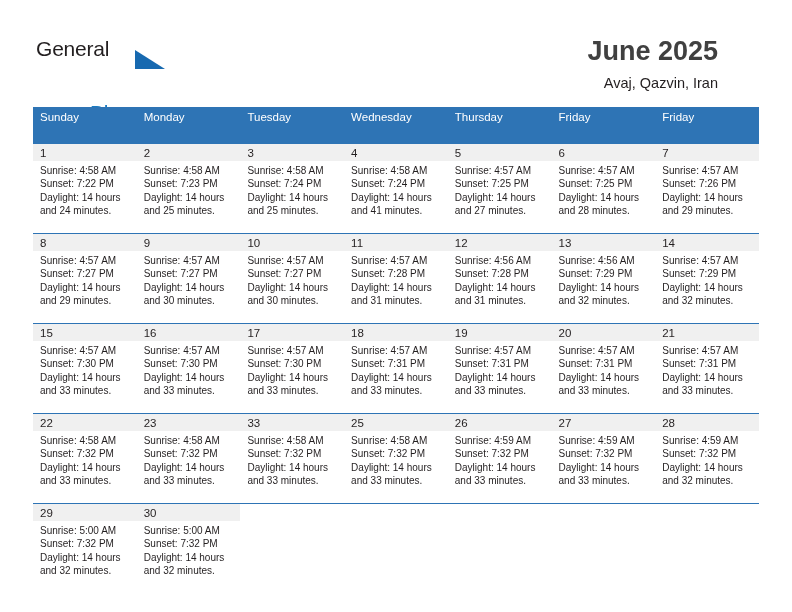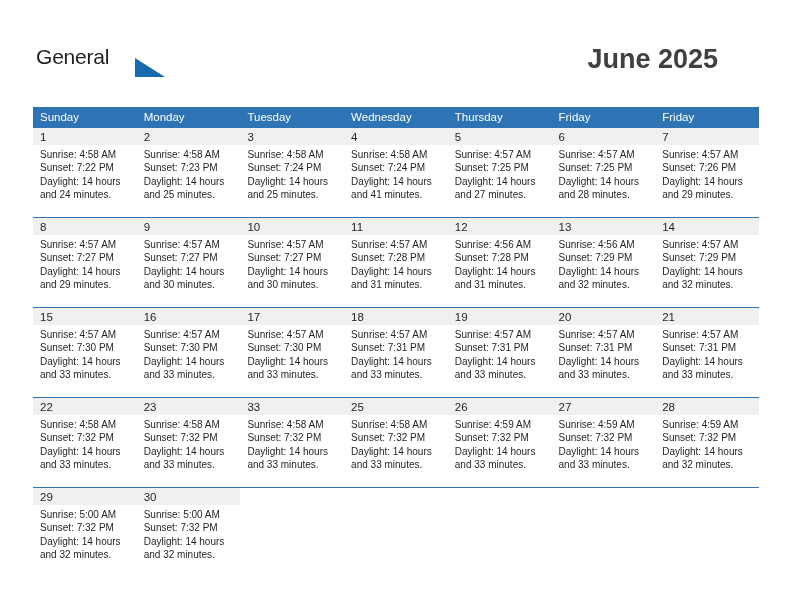--- a/index.html
+++ b/index.html
@@ -13,21 +13,21 @@
     font-family: "Liberation Sans", sans-serif;
     color: #000000;
     position: relative;
     overflow: hidden;
   }
 
   
   .page-header {
     position: absolute;
     left: 0;
-    top: 12px;
+    top: 4px;
     width: 754px;
     height: 100px;
   }
   .brand {
     position: absolute;
     left: 36px;
     top: 33px;
     width: 140px;
     height: 48px;
   }
@@ -94,21 +94,21 @@
     border-collapse: collapse;
     table-layout: fixed;
     width: 726px;
   }
   .cal-table th {
     background: #2e74b5;
     color: #ffffff;
     font-size: 11.5px;
     font-weight: normal;
     text-align: left;
-    padding: 4px 0 5px 7px;
+    padding: 4px 0 21px 7px;
     height: 11px;
     border: none;
     margin-left: 8px;
   }
   .cal-table col { width: 103.71px; }
 
   td.day-cell {
     vertical-align: top;
     padding: 0;
     border: none;
@@ -141,20 +141,21 @@
 <div class="page-header">
 
   <div class="brand">
     <span class="brand-general">General</span>
     <span class="brand-triangle"></span>
     <span class="brand-blue">Blue</span>
   </div>
 
   <div class="title-block">
     <div class="cal-title">June 2025</div>
+    <div class="cal-subtitle">Avaj, Qazvin, Iran</div>
   </div>
 
 </div>
 
 <div class="calendar">
   <table class="cal-table">
     <colgroup>
       <col>
         <col>
         <col>

